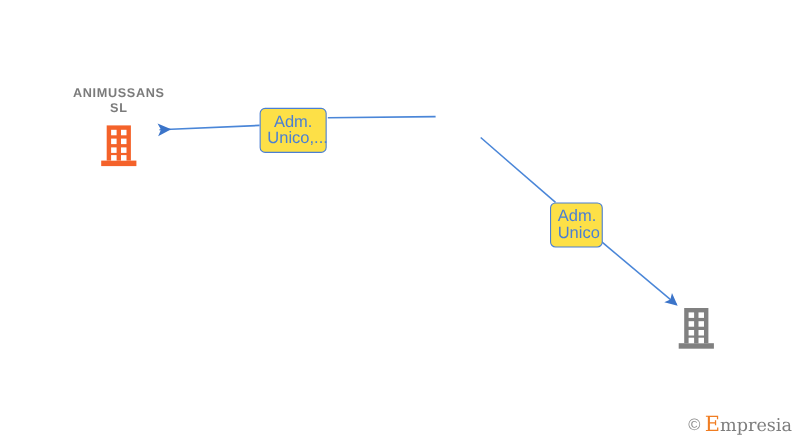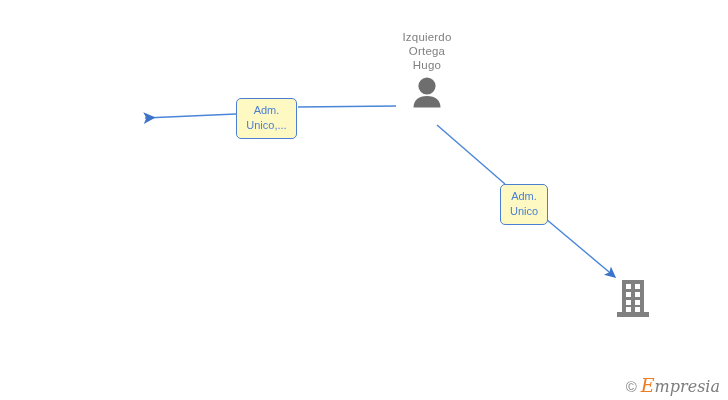--- a/index.html
+++ b/index.html
@@ -74,23 +74,23 @@
   #node-centros .node-label {
     margin-top: 5px;
   }
 
   
   .edge-label {
     position: absolute;
     box-sizing: border-box;
     border: 1.3px solid #4a7fd4;
     border-radius: 5px;
-    background: #fef9c3;
+    background: #fde047;
     color: #4a7fd4;
-    font-size: 11px;
+    font-size: 15px;
     line-height: 15px;
     text-align: center;
     padding: 4px 6px 5px 6px;
     white-space: pre-line;
   }
   #edge-label-1 {
     left: 236px;
     top: 98px;
     width: 61px;
   }
@@ -111,21 +111,20 @@
   }
   #watermark .copy {
     color: #8c8c8c;
     font-size: 15px;
     line-height: 15px;
   }
   #watermark .brand {
     font-family: "DejaVu Serif", serif;
     font-size: 16px;
     line-height: 16px;
-    font-style: italic;
     color: #7d7d7d;
   }
   #watermark .brand .cap {
     color: #f07d22;
     font-size: 19px;
   }
 </style>
 </head>
 <body>
 
@@ -143,30 +142,41 @@
 
     <line x1="396" y1="106" x2="298" y2="107" stroke="#4a86d8" stroke-width="1.5"></line>
 
     <line x1="236" y1="114" x2="145" y2="118" stroke="#4a86d8" stroke-width="1.5" marker-end="url(#arrow-left)"></line>
 
     <line x1="437" y1="125" x2="505" y2="184" stroke="#4a86d8" stroke-width="1.4"></line>
 
     <line x1="546" y1="219" x2="615" y2="277" stroke="#4a86d8" stroke-width="1.4" marker-end="url(#arrow-end)"></line>
   </svg>
 
-
-  <div class="node" id="node-person">
-    <div class="node-label">Izquierdo
-Ortega
-Hugo</div>
-    <svg class="node-icon" width="34" height="32" viewBox="0 0 34 32">
-      <circle cx="17" cy="10" r="8.6" fill="#6e6e6e"></circle>
-      <path d="M 17 20 C 25.5 20 30.5 24.4 30.5 31.5 L 3.5 31.5 C 3.5 24.4 8.5 20 17 20 Z" fill="#6e6e6e"></path>
+  <div class="node" id="node-animussans">
+    <div class="node-label bold">ANIMUSSANS
+SL</div>
+    <svg class="node-icon" width="34" height="40" viewBox="0 0 34 40">
+
+      <rect x="6" y="2" width="22" height="32" fill="#f4622a"></rect>
+
+      <rect x="1" y="34" width="32" height="5" fill="#f4622a"></rect>
+
+      <rect x="10" y="6" width="5" height="5" fill="#ffffff"></rect>
+      <rect x="19" y="6" width="5" height="5" fill="#ffffff"></rect>
+      <rect x="10" y="14" width="5" height="5" fill="#ffffff"></rect>
+      <rect x="19" y="14" width="5" height="5" fill="#ffffff"></rect>
+      <rect x="10" y="22" width="5" height="5" fill="#ffffff"></rect>
+      <rect x="19" y="22" width="5" height="5" fill="#ffffff"></rect>
+
+      <rect x="10" y="29" width="5" height="5" fill="#ffffff"></rect>
+      <rect x="19" y="29" width="5" height="5" fill="#ffffff"></rect>
     </svg>
   </div>
+
 
   <div class="node" id="node-centros">
     <svg class="node-icon" width="34" height="40" viewBox="0 0 34 40">
       <rect x="6" y="2" width="22" height="32" fill="#808080"></rect>
       <rect x="1" y="34" width="32" height="5" fill="#808080"></rect>
       <rect x="10" y="6" width="5" height="5" fill="#ffffff"></rect>
       <rect x="19" y="6" width="5" height="5" fill="#ffffff"></rect>
       <rect x="10" y="14" width="5" height="5" fill="#ffffff"></rect>
       <rect x="19" y="14" width="5" height="5" fill="#ffffff"></rect>
       <rect x="10" y="22" width="5" height="5" fill="#ffffff"></rect>

